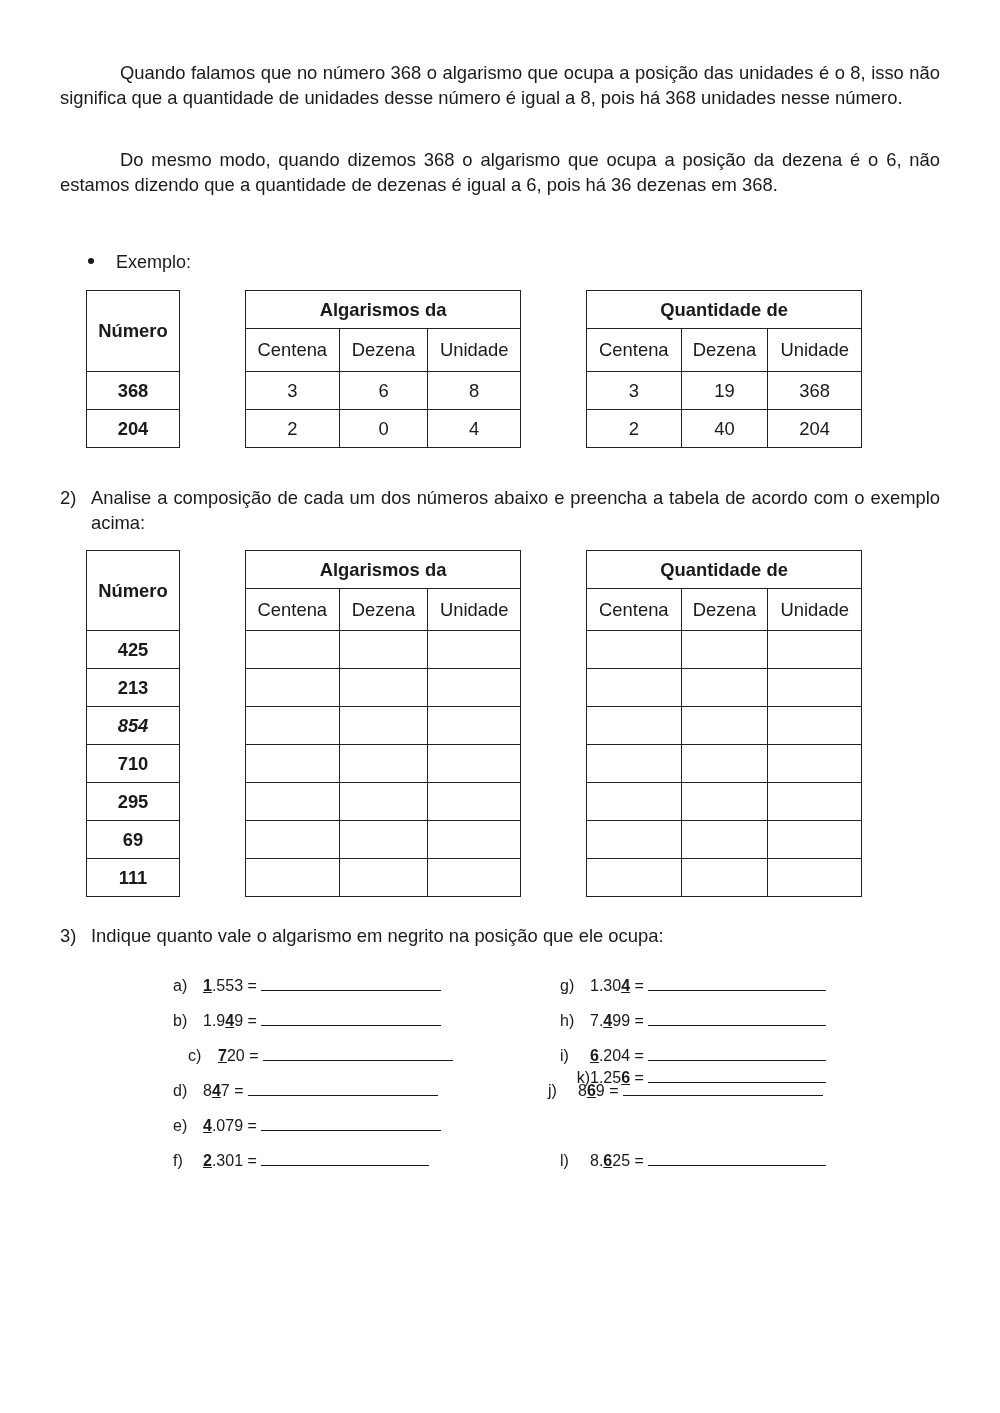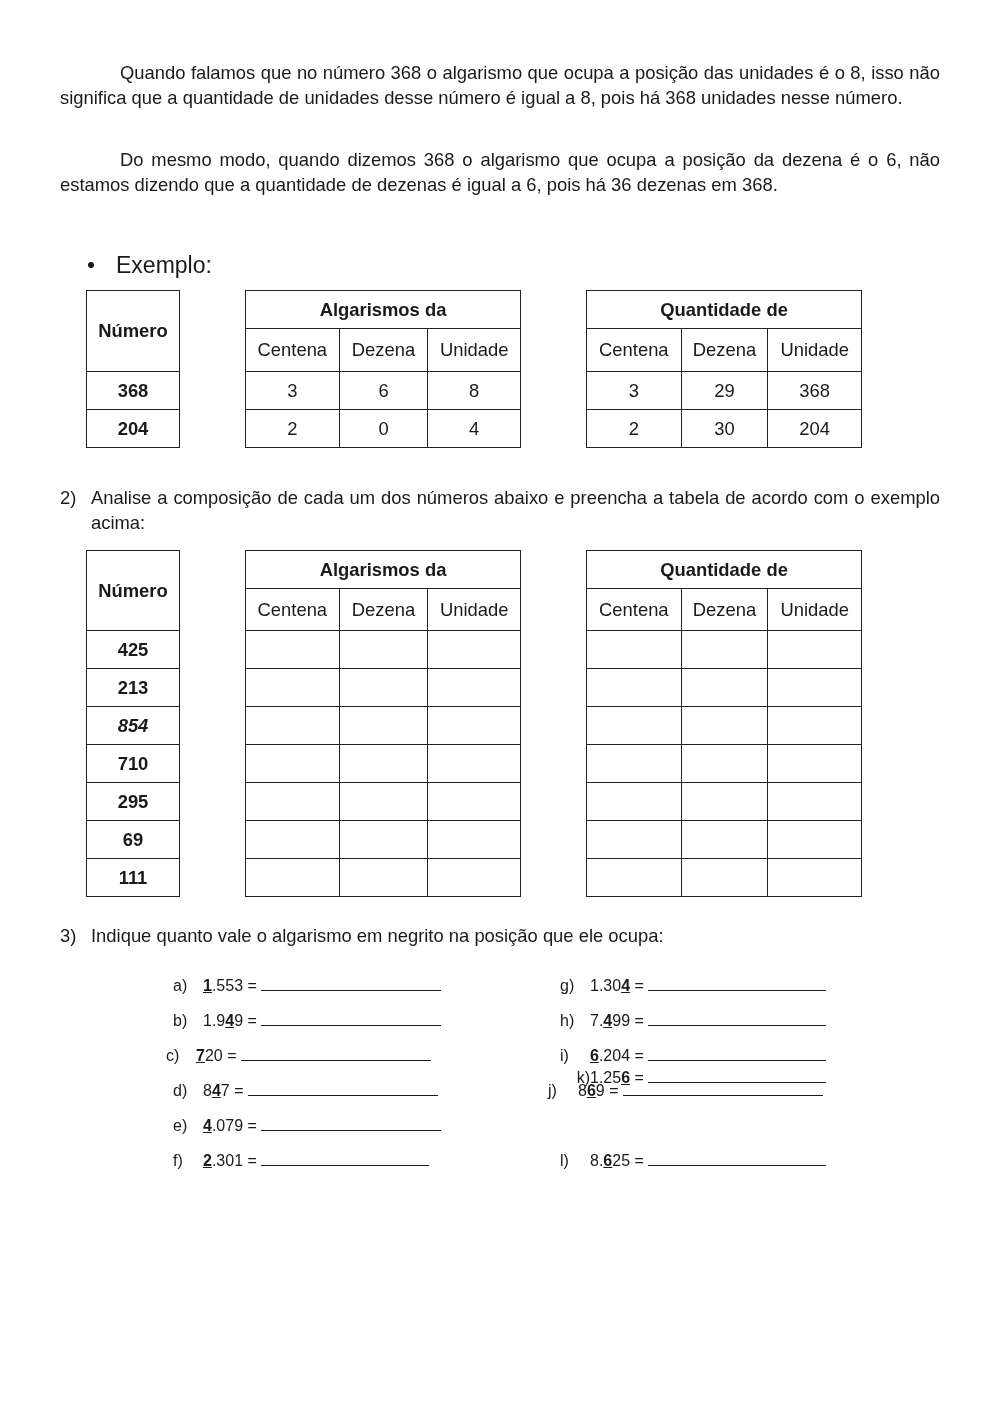--- a/index.html
+++ b/index.html
@@ -11,21 +11,21 @@
     font-size: 18px;
     overflow: hidden;
   }
   .abs { position: absolute; }
   .para {
     position: absolute; left: 60px; width: 880px;
     line-height: 24.5px; text-align: justify;
     font-size: 18.4px;
   }
   .para .indent { display: inline-block; width: 60px; }
-  .bullet { left: 88px; top: 252px; font-size: 23px; }
+  .bullet { left: 88px; top: 252px; font-size: 18px; }
   .bullet .dot { display: inline-block; width: 6px; height: 6px; background: #1a1a1a; border-radius: 50%; margin-right: 22px; vertical-align: middle; position: relative; top: -2px; }
 
   table { border-collapse: collapse; position: absolute; margin-left: 25px; }
   td, th {
     border: 1.3px solid #222;
     text-align: center; vertical-align: middle;
     font-size: 18.4px; font-weight: normal; padding: 0;
   }
   th.bold, td.bold { font-weight: bold; }
 
@@ -89,26 +89,26 @@
       <tr style="height:38px;">
         <th class="bold" colspan="3">Quantidade de</th>
       </tr>
   <tr style="height:43px;">
     <td style="width:95px;">Centena</td>
     <td style="width:87px;">Dezena</td>
     <td style="width:94px;">Unidade</td>
   </tr>
   <tr style="height:38px;">
     <td>3</td>
-    <td>29</td>
+    <td>19</td>
     <td>368</td>
   </tr>
   <tr style="height:38px;">
     <td>2</td>
-    <td>30</td>
+    <td>40</td>
     <td>204</td>
   </tr>
 </tbody>
   </table>
 
 <div class="q-label" style="left:60px; top:486px;">2)</div>
 <div class="q-label" style="left:91px; top:486px; width:849px; text-align:justify;">Analise a composição de cada um dos números abaixo e preencha a tabela de acordo com o exemplo acima:</div>
 
 <table style="left:61px; top:550px; width:94px;">
   <tbody>
@@ -233,21 +233,21 @@
         <td></td>
       </tr>
 </tbody>
   </table>
 
 <div class="q-label" style="left:60px; top:924px;">3)</div>
 <div class="q-label" style="left:91px; top:924px;">Indique quanto vale o algarismo em negrito na posição que ele ocupa:</div>
 
 <div class="item" style="left:173px; top:973px;"><span class="letter">a)</span><span></span><b>1</b><span>.553 =</span><span class="blank" style="width:180px;"></span></div>
 <div class="item" style="left:173px; top:1008px;"><span class="letter">b)</span><span>1.9</span><b>4</b><span>9 =</span><span class="blank" style="width:180px;"></span></div>
-<div class="item" style="left:166px; top:1043px;"><span class="letter">c)</span><span></span><b>7</b><span>20 =</span><span class="blank" style="width:190px;"></span></div>
+<div class="item" style="left:188px; top:1043px;"><span class="letter">c)</span><span></span><b>7</b><span>20 =</span><span class="blank" style="width:190px;"></span></div>
 <div class="item" style="left:173px; top:1078px;"><span class="letter">d)</span><span>8</span><b>4</b><span>7 =</span><span class="blank" style="width:190px;"></span></div>
 <div class="item" style="left:173px; top:1113px;"><span class="letter">e)</span><span></span><b>4</b><span>.079 =</span><span class="blank" style="width:180px;"></span></div>
 <div class="item" style="left:173px; top:1148px;"><span class="letter">f)</span><span></span><b>2</b><span>.301 =</span><span class="blank" style="width:168px;"></span></div>
 
 <div class="item" style="left:560px; top:973px;"><span class="letter">g)</span><span>1.30</span><b>4</b><span> =</span><span class="blank" style="width:178px;"></span></div>
 <div class="item" style="left:560px; top:1008px;"><span class="letter">h)</span><span>7.</span><b>4</b><span>99 =</span><span class="blank" style="width:178px;"></span></div>
 <div class="item" style="left:560px; top:1043px;"><span class="letter">i)</span><span></span><b>6</b><span>.204 =</span><span class="blank" style="width:178px;"></span></div>
 <div class="item" style="left:548px; top:1078px;"><span class="letter">j)</span><span>8</span><b>6</b><span>9 =</span><span class="blank" style="width:200px;"></span></div>
 <div class="item" style="left:560px; top:1065px;text-align:right;"><span class="letter">k)</span><span>1.25</span><b>6</b><span> =</span><span class="blank" style="width:178px;"></span></div>
 <div class="item" style="left:560px; top:1148px;"><span class="letter">l)</span><span>8.</span><b>6</b><span>25 =</span><span class="blank" style="width:178px;"></span></div>

